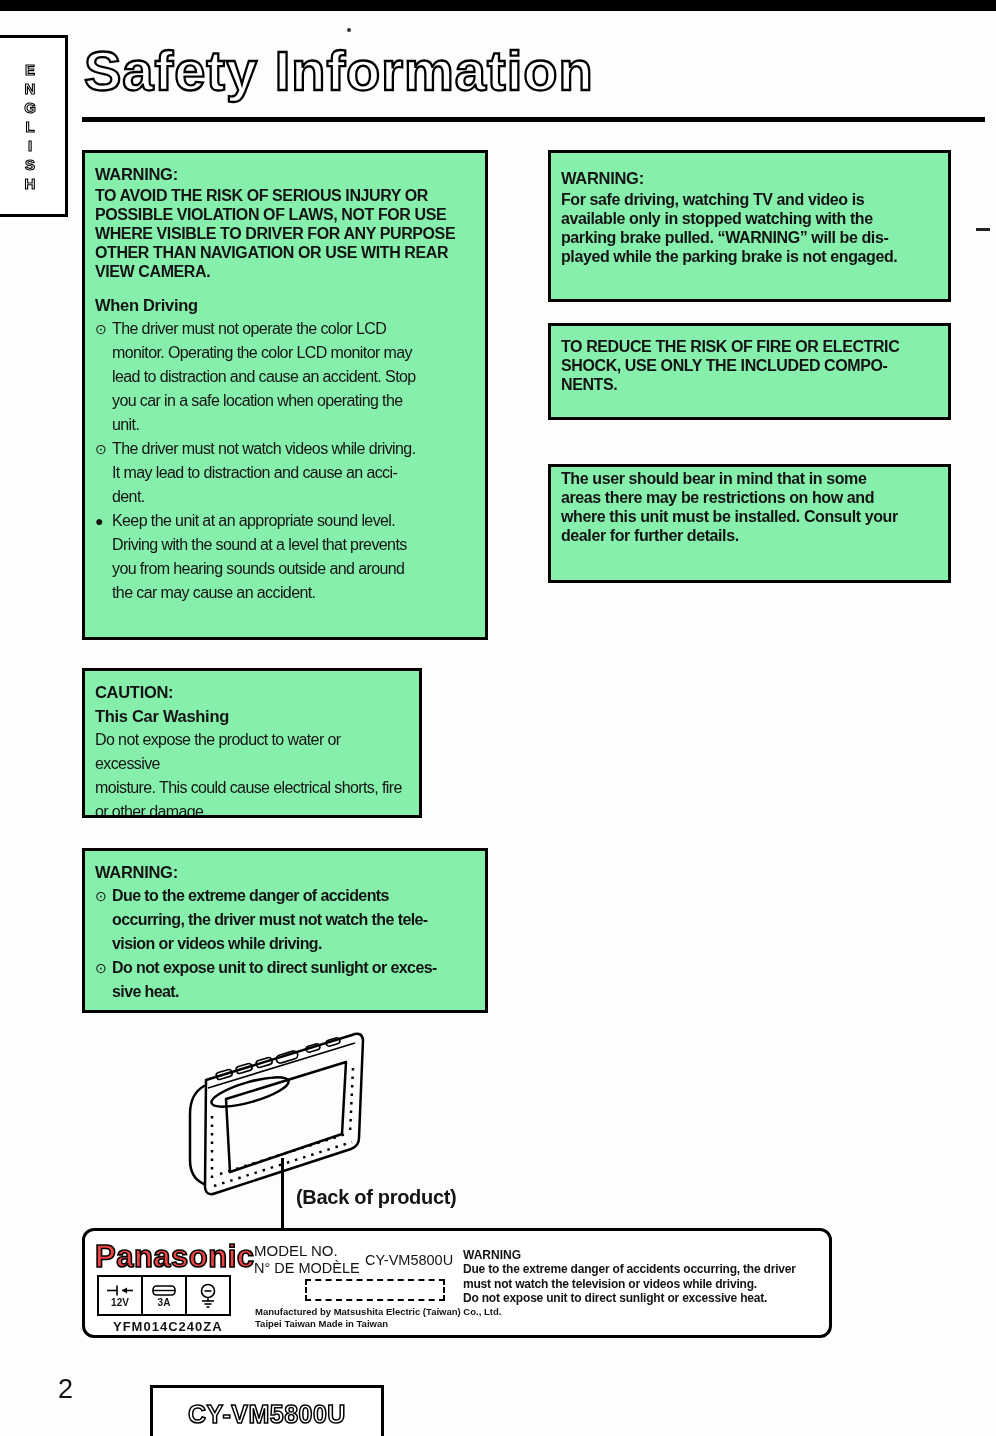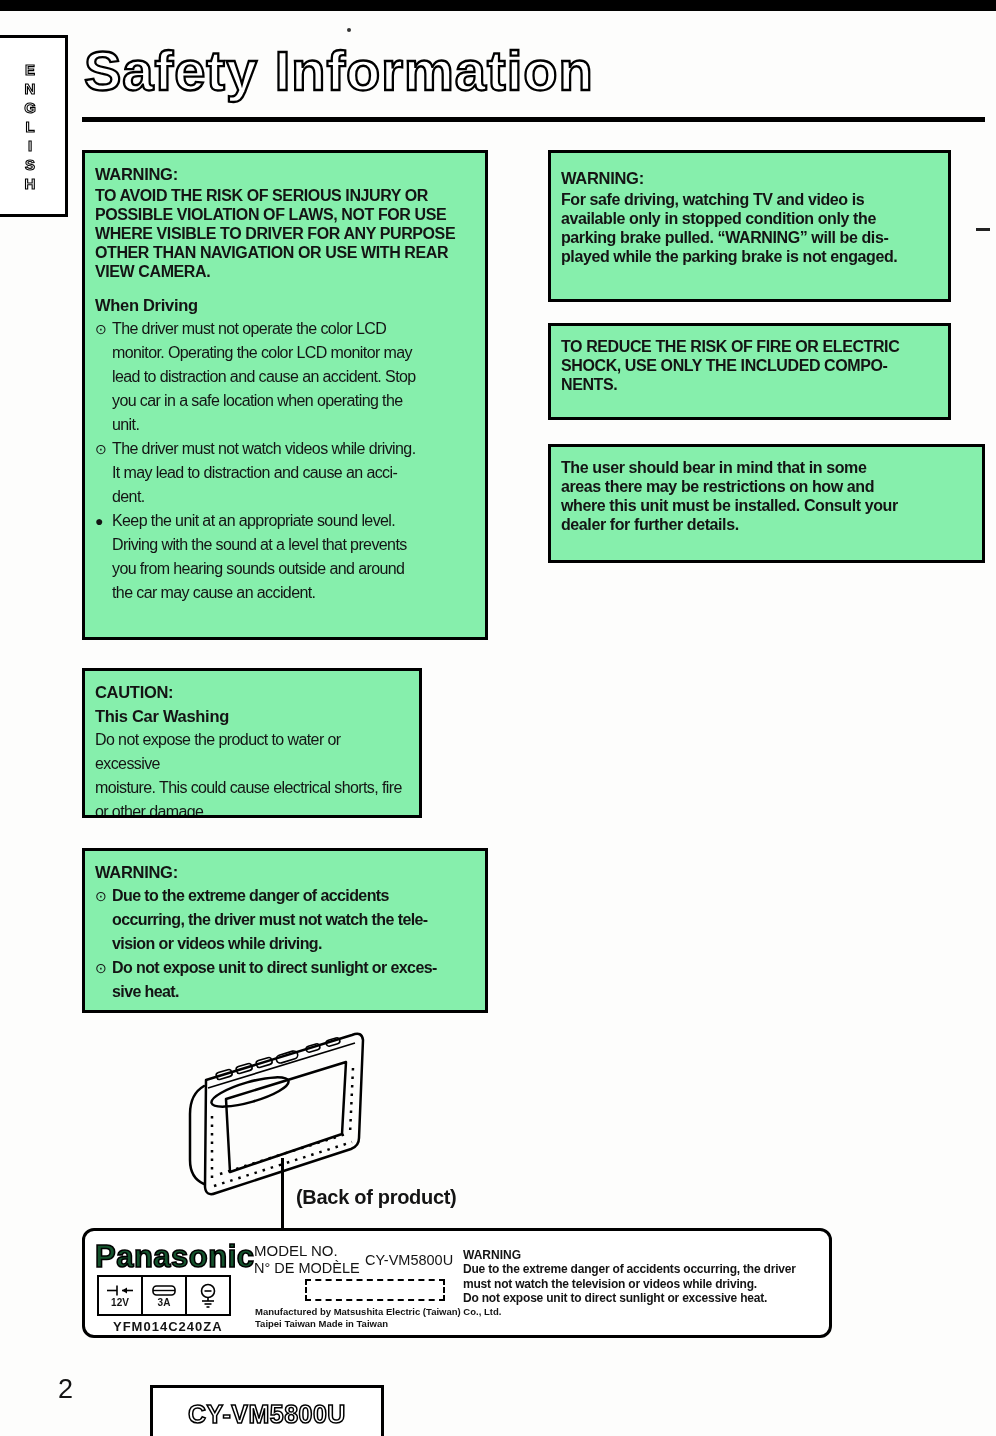--- a/index.html
+++ b/index.html
@@ -33,21 +33,21 @@
   .marker{width:17px;flex:none;font-size:14px;line-height:24px;}
   .btext{white-space:pre-line;flex:1;}
 
   
   #product-svg{left:150px;top:1022px;}
   #leader-line{left:281px;top:1158px;width:3px;height:74px;background:#000;}
   #back-caption{left:296px;top:1186px;font-weight:700;font-size:20px;letter-spacing:-0.3px;}
 
   
   #rating-label{left:82px;top:1228px;width:750px;height:110px;border:3px solid #000;border-radius:12px;background:#fff;}
-  #brand-logo{left:10px;top:8px;font-size:31px;font-weight:700;color:#14532d;
+  #brand-logo{left:10px;top:8px;font-size:31px;font-weight:700;color:#ef4444;
               -webkit-text-stroke:1.6px #000;letter-spacing:0.5px;}
   #icon-row{left:12px;top:44px;display:flex;border-radius:6px;}
   .icell{width:42px;height:37px;border:2px solid #000;margin-left:-2px;display:flex;flex-direction:column;
          align-items:center;justify-content:center;background:#fff;}
   .icell:first-child{margin-left:0;}
   .icell .ilabel{font-size:10px;font-weight:700;line-height:11px;}
   #part-number{left:28px;top:88px;font-size:13px;font-weight:700;letter-spacing:1px;}
   #model-label-en{left:169px;top:11px;font-size:15px;}
   #model-label-fr{left:169px;top:29px;font-size:14.5px;}
   #model-number{left:280px;top:21px;font-size:14.5px;}
@@ -140,32 +140,32 @@
     <div class="item">
       <span class="marker">⊙</span>
       <span class="btext body-t bold">Do not expose unit to direct sunlight or exces-
 sive heat.</span>
     </div>
   </div>
 
   <div class="abs wbox" style="left:548px;top:150px;width:403px;height:152px;padding-top:13px;">
     <div class="h">WARNING:</div>
     <div class="caps">For safe driving, watching TV and video is
-available only in stopped condition only the
+available only in stopped watching with the
 parking brake pulled. “WARNING” will be dis-
 played while the parking brake is not engaged.</div>
   </div>
 
   <div class="abs wbox" style="left:548px;top:323px;width:403px;height:97px;padding-top:11px;">
     <div class="caps">TO REDUCE THE RISK OF FIRE OR ELECTRIC
 SHOCK, USE ONLY THE INCLUDED COMPO-
 NENTS.</div>
   </div>
 
-  <div class="abs wbox" style="left:548px;top:444px;width:437px;height:119px;padding-top:11px;">
+  <div class="abs wbox" style="left:548px;top:464px;width:403px;height:119px;padding-top:2px;">
     <div class="caps">The user should bear in mind that in some
 areas there may be restrictions on how and
 where this unit must be installed. Consult your
 dealer for further details.</div>
   </div>
 
   <svg id="product-svg" class="abs" width="350" height="178" viewBox="0 0 350 178">
 
     <path class="ln" d="M54,64 Q40,72 40,92 L40,138 Q40,156 54,162" fill="#fff"></path>
 

